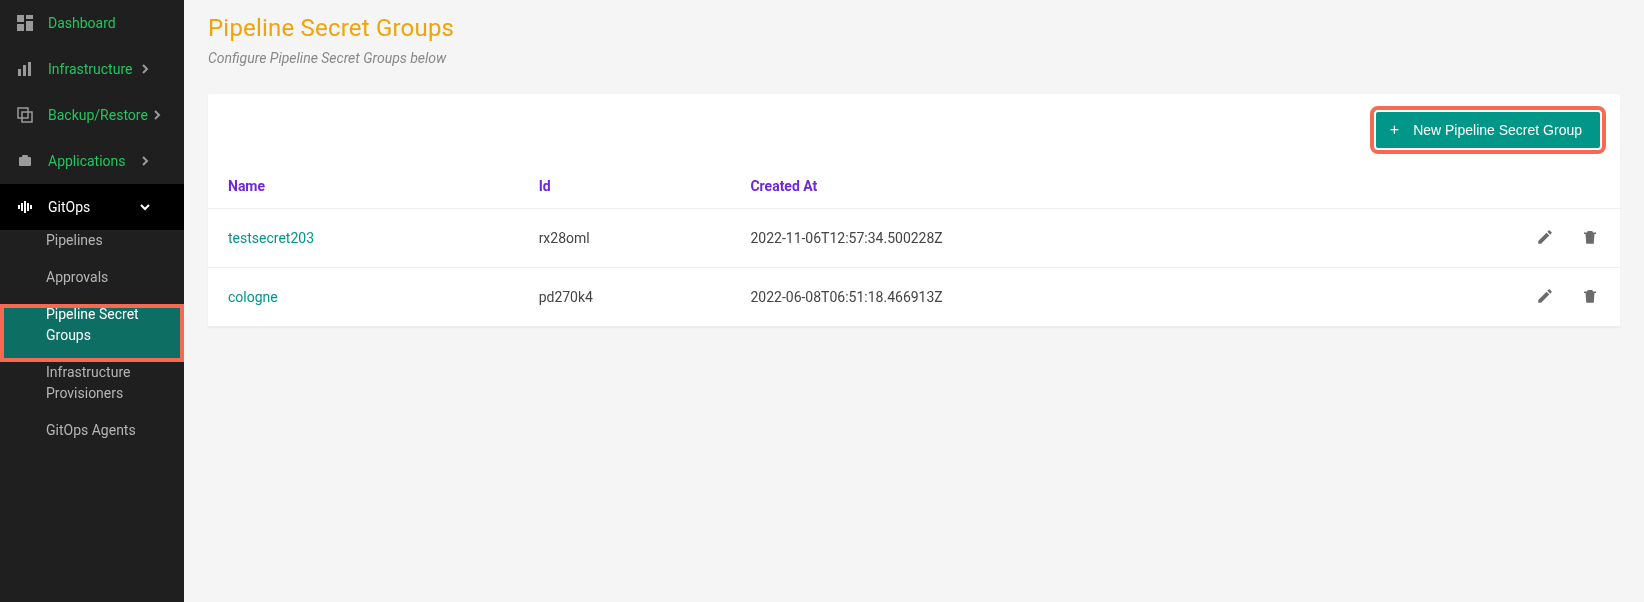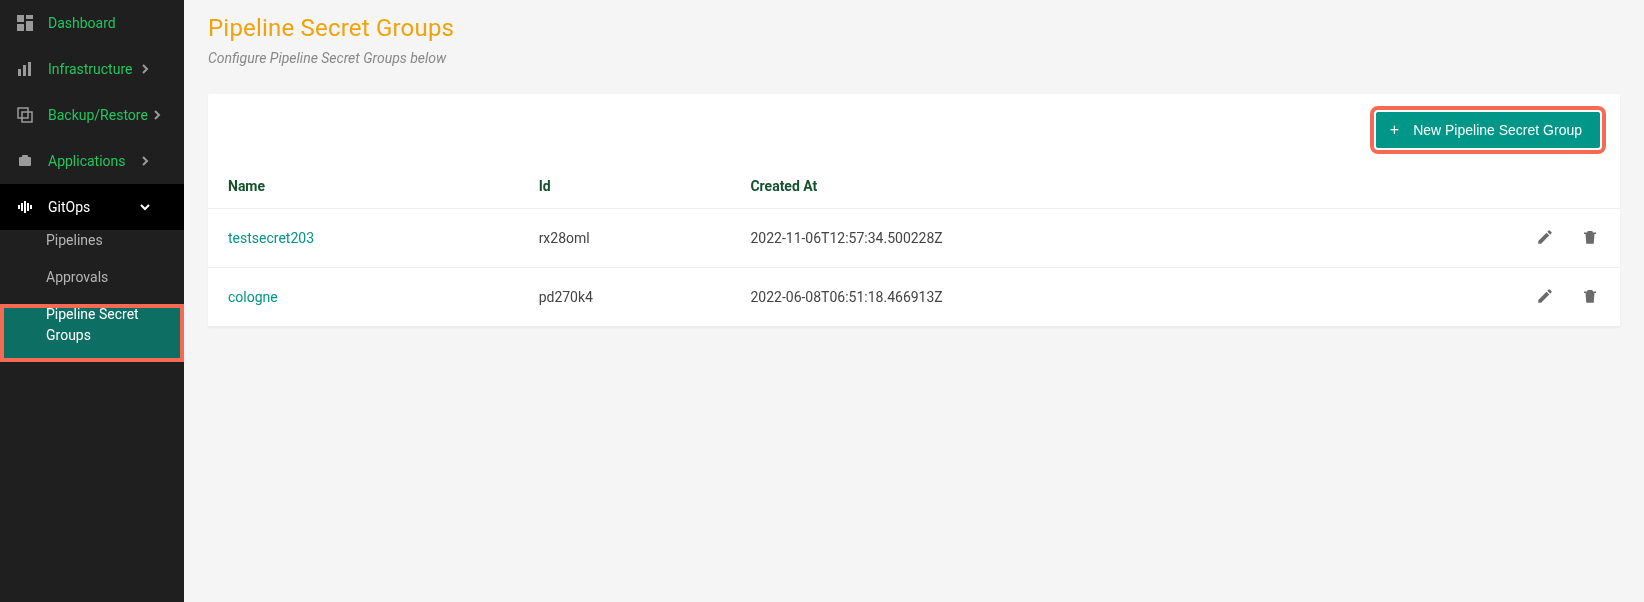--- a/index.html
+++ b/index.html
@@ -118,21 +118,21 @@
   }
 
   table.data {
     width: 100%;
     border-collapse: collapse;
   }
   table.data th {
     text-align: left;
     font-weight: 700;
     font-size: 14px;
-    color: #14532d;
+    color: #6d28d9;
     padding: 14px 20px;
     border-bottom: 1px solid #eee;
   }
   table.data td {
     padding: 18px 20px;
     border-bottom: 1px solid #eee;
     font-size: 14px;
     color: #444;
   }
   table.data td.link a { color: #009688; text-decoration: none; cursor: pointer; text-align: center; }
@@ -234,20 +234,26 @@
   </div>
 
   <div class="sub-item">
     <span>Pipelines</span>
   </div>
   <div class="sub-item">
     <span>Approvals</span>
   </div>
   <div class="sub-item active-sub">
     <span>Pipeline Secret Groups</span>
+  </div>
+  <div class="sub-item">
+    <span>Infrastructure Provisioners</span>
+  </div>
+  <div class="sub-item">
+    <span>GitOps Agents</span>
   </div>
 </nav>
 
 <main class="main">
   <h1 class="page-title">Pipeline Secret Groups</h1>
   <p class="page-subtitle">Configure Pipeline Secret Groups below</p>
 
   <div class="card">
     <div class="card-header">
       <button class="btn-primary">

